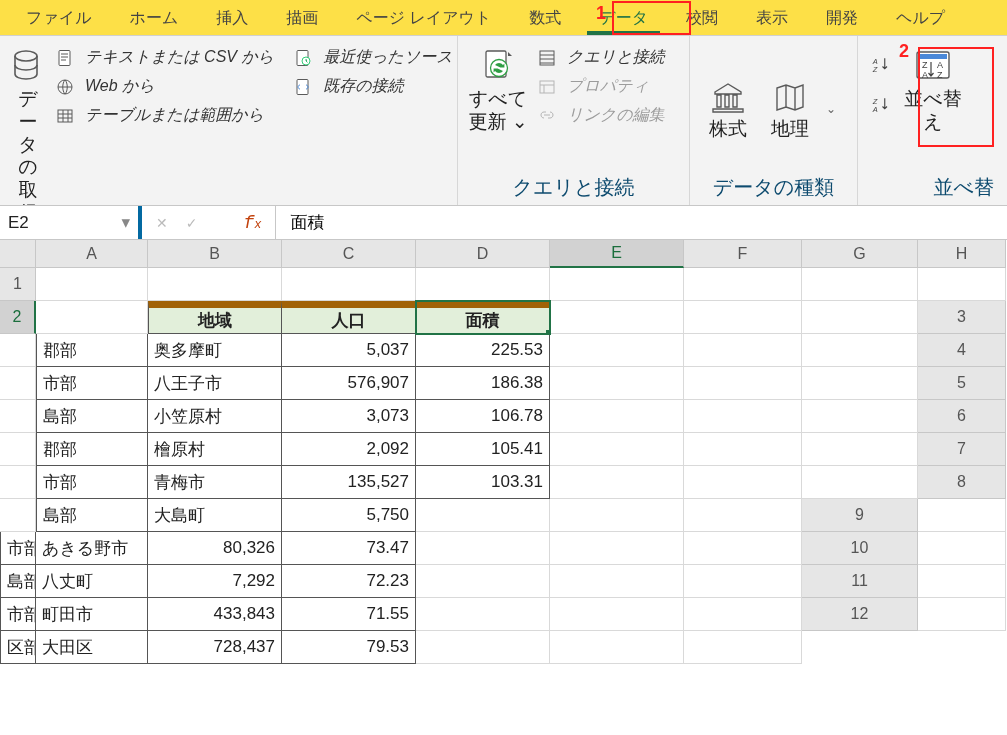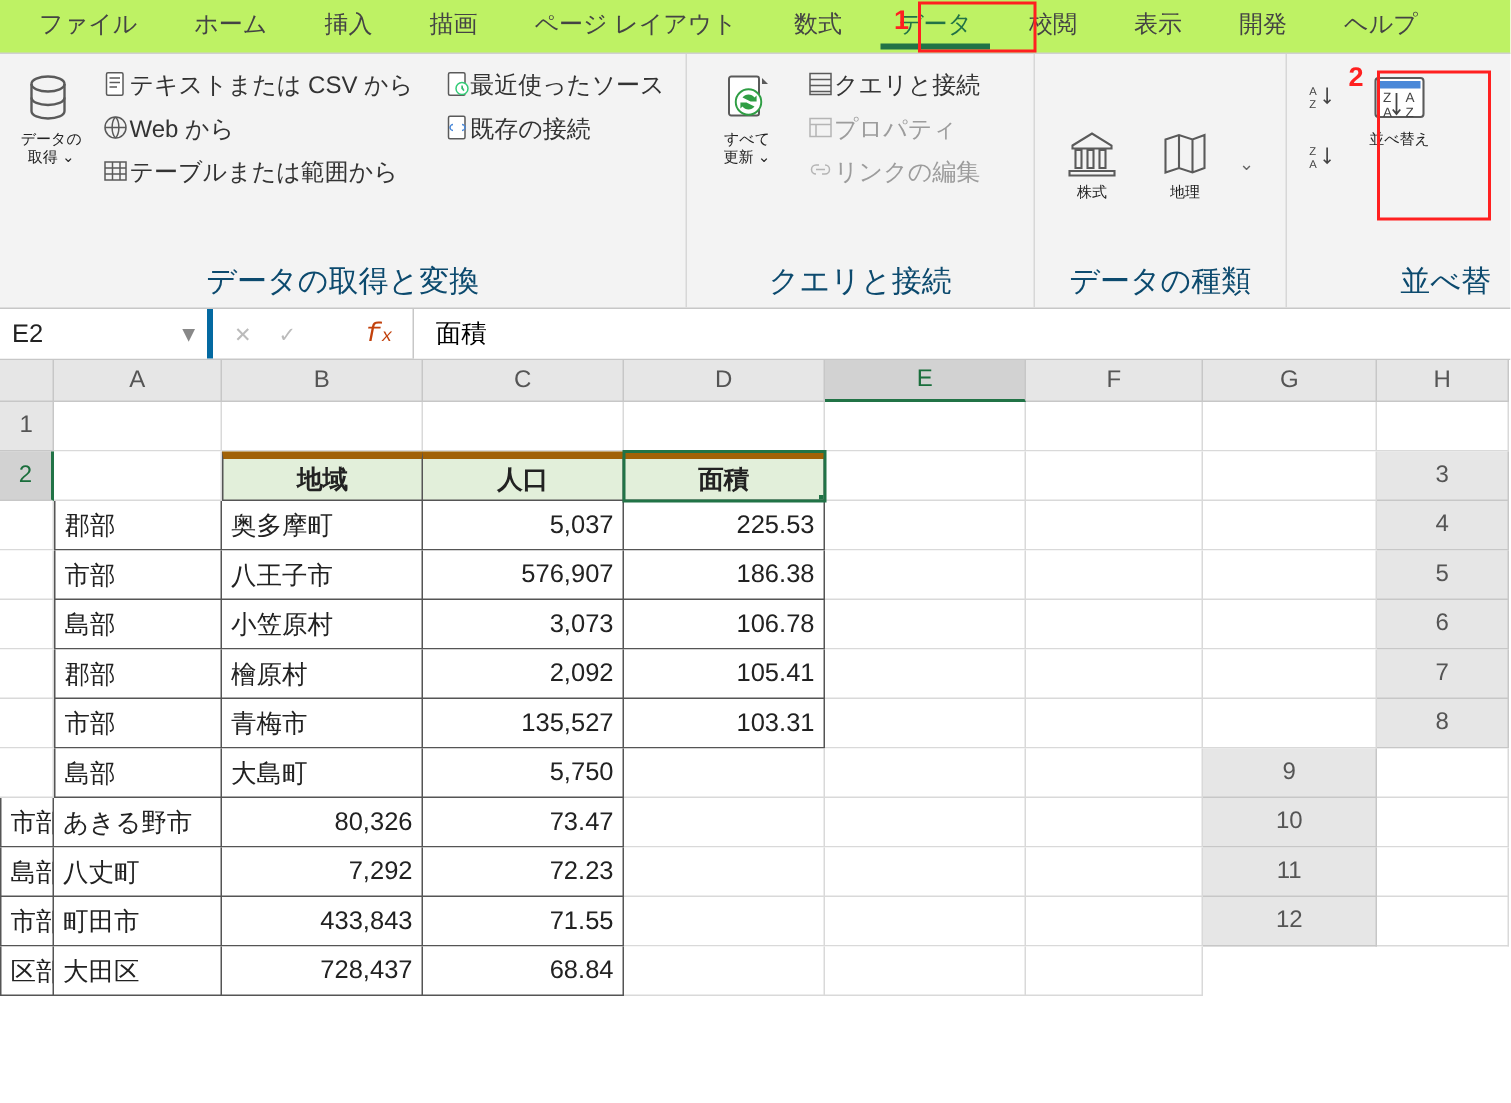--- a/index.html
+++ b/index.html
@@ -7,26 +7,26 @@
       font-family: "Yu Gothic UI", "Meiryo", sans-serif;
       font-size: 14px;
       color: #222;
       background: #fff;
       overflow: hidden;
       width: 1007px;
     }
     
     .tabs {
       display: flex;
-      align-items: flex-start;
+      align-items: center;
       height: 36px;
       padding-left: 8px;
       gap: 2px;
       border-bottom: 1px solid #d0d0d0;
-      background: #bef264;
+      background: #fde047;
     }
     .tab {
       padding: 6px 18px 5px;
       font-size: 16px;
       color: #444;
       position: relative;
       cursor: pointer;
     }
     .tab.active {
       color: #217346;
@@ -88,39 +88,41 @@
       flex-direction: column;
       align-items: center;
       justify-content: flex-start;
       width: 60px;
       padding-top: 6px;
       cursor: pointer;
       gap: 4px;
     }
     .big-btn .ic { width: 36px; height: 36px; }
     .big-btn .lbl {
-      font-size: 10px;
+      font-size: 19px;
       text-align: center;
       line-height: 1.2;
     }
     .stack {
       display: flex;
       flex-direction: column;
       gap: 6px;
       justify-content: flex-start;
       padding-top: 4px;
     }
     .small-btn {
       display: flex;
-      gap: 0;
+      align-items: center;
+      gap: 11px;
       padding: 1px 4px;
       cursor: pointer;
       font-size: 16px;
       color: #333;
       white-space: nowrap;
+      font-style: italic;
     }
     .small-btn.disabled { color: #9c9c9c; }
     .ico16 { width: 18px; height: 18px; flex-shrink: 0; display:inline-flex; align-items:center; justify-content:center; }
 
     
     .fbar-wrap {
       display: flex;
       align-items: stretch;
       height: 34px;
       border-bottom: 1px solid #c7c7c7;
@@ -186,21 +188,21 @@
       align-items: center;
       background: #fff;
       overflow: hidden;
       white-space: nowrap;
     }
     .cell.r { justify-content: flex-end; font-variant-numeric: tabular-nums;}
     .table-border {
       border-right: 1px solid #555;
       border-bottom: 1px solid #555;
     }
-    .table-border-top { border-top: 5px solid #a16207; }
+    .table-border-top { border-top: 7px solid #a16207; }
     .table-border-left { border-left: 1px solid #555; }
     .hdrcell {
       background: #e2efda;
       font-weight: bold;
       justify-content: center;
     }
     .active-cell {
       outline: 2px solid #217346;
       outline-offset: -1px;
       position: relative;
@@ -533,17 +535,17 @@
     <div class="cell r table-border">433,843</div>
     <div class="cell r table-border">71.55</div>
     <div class="cell"></div>
     <div class="cell"></div>
     <div class="cell"></div>
     <div class="rowhdr">12</div>
     <div class="cell"></div>
     <div class="cell table-border table-border-left">区部</div>
     <div class="cell table-border">大田区</div>
     <div class="cell r table-border">728,437</div>
-    <div class="cell r table-border">68.84</div>
+    <div class="cell r table-border">79.53</div>
     <div class="cell"></div>
     <div class="cell"></div>
     <div class="cell"></div>
   </div>
 
 </body></html>

